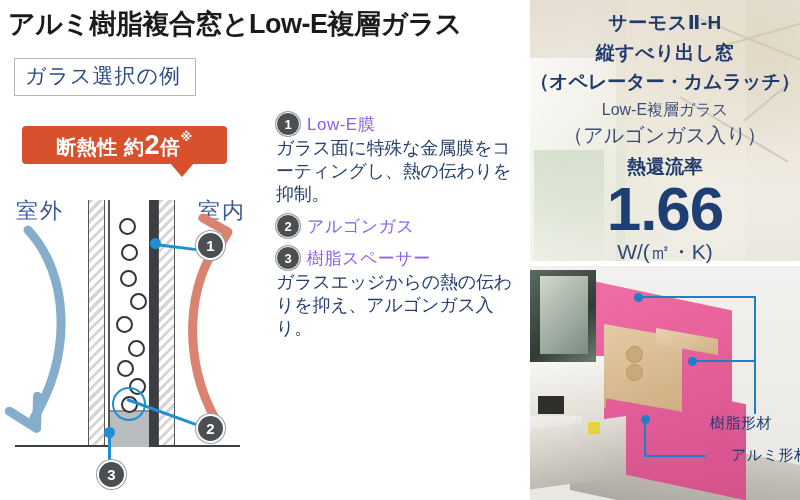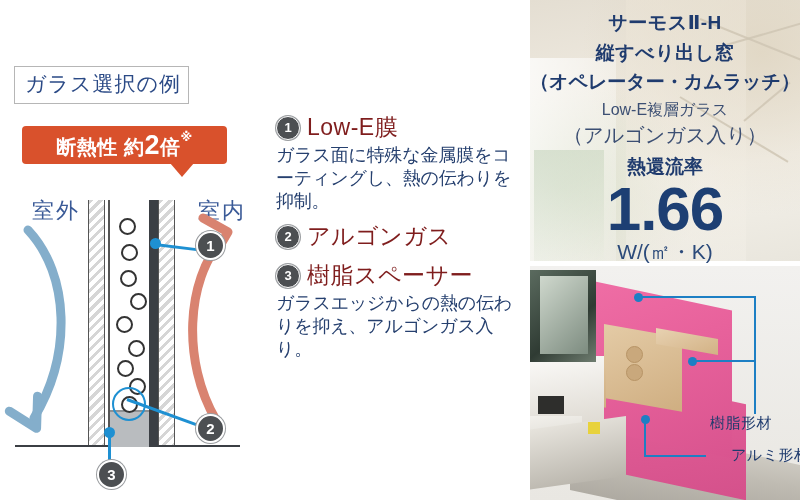--- a/index.html
+++ b/index.html
@@ -13,22 +13,22 @@
 
   
   .title{
     position:absolute;left:8px;top:6px;width:520px;
     font-size:27px;font-weight:bold;color:#1b1b1b;letter-spacing:-0.5px;
     white-space:nowrap;
   }
   .example-box{
     position:absolute;left:14px;top:58px;
     border:1px solid #b6b6b6;background:#fff;
-    padding:3px 7px 5px 10px;
-    font-size:21px;color:#2b4a86;letter-spacing:1px;margin-top:8px;
+    padding:3px 14px 5px 10px;
+    font-size:21px;color:#2b4a86;letter-spacing:1px;
   }
 
   
   .badge-wrap{position:absolute;left:22px;top:126px;width:171px;height:46px;}
   .badge{
     position:absolute;left:0;top:0;width:205px;height:38px;
     background:#d9512c;border-radius:4px;
     display:flex;align-items:center;justify-content:center;
   }
   .badge-text{
@@ -36,21 +36,21 @@
   }
   .badge-text .big{font-size:27px;}
   .badge-text .note{font-size:12px;vertical-align:top;}
   .badge-tail{
     position:absolute;left:148px;top:37px;width:0;height:0;
     border-left:12px solid transparent;border-right:12px solid transparent;
     border-top:14px solid #d9512c;
   }
 
   
-  .room-out{position:absolute;left:16px;top:196px;font-size:22px;color:#3a5a97;letter-spacing:2px;margin-left:16px;}
+  .room-out{position:absolute;left:16px;top:196px;font-size:22px;color:#3a5a97;letter-spacing:2px;}
   .room-in{position:absolute;left:198px;top:196px;font-size:22px;color:#3a5a97;letter-spacing:2px;}
 
   
   .section{position:absolute;left:70px;top:200px;width:115px;height:260px;}
   .pane{
     position:absolute;top:0;width:15px;height:245px;
     border-left:1.5px solid #555;border-right:1.5px solid #555;
     background:repeating-linear-gradient(135deg,#d6d6d6 0 3px,#ffffff 3px 7px);
   }
   .pane.left{left:18px;}
@@ -85,21 +85,21 @@
 
   
   .list{position:absolute;left:276px;top:112px;width:248px;}
   .item{margin-bottom:8px;}
   .item-head{display:flex;align-items:center;gap:7px;}
   .item-num{
     width:22px;height:22px;border-radius:50%;background:#4c4f52;color:#fff;
     font-size:13px;font-weight:bold;display:flex;align-items:center;justify-content:center;
     flex:0 0 auto;border:1.5px solid #fff;box-shadow:0 0 0 1px #9a9da0;
   }
-  .item-title{font-size:23px;color:#7f1d1d;letter-spacing:0.5px;white-space:nowrap;}
+  .item-title{font-size:17px;color:#8b5cf6;letter-spacing:0.5px;white-space:nowrap;}
   .item-desc{
     font-size:18px;color:#26406f;line-height:1.28;margin-top:1px;letter-spacing:-0.2px;
   }
 
   
   .photo-top{
     position:absolute;left:530px;top:0;width:270px;height:261px;overflow:hidden;
     background:
       radial-gradient(ellipse at 12% 72%, rgba(196,208,176,0.55) 0%, rgba(196,208,176,0) 42%),
       radial-gradient(ellipse at 86% 20%, rgba(222,212,192,0.8) 0%, rgba(222,212,192,0) 55%),
@@ -192,20 +192,21 @@
     position:absolute;font-size:15px;color:#1f3b6e;letter-spacing:0.5px;white-space:nowrap;
   }
   .cal-line{position:absolute;background:#1d7fc4;}
   .cal-dot{position:absolute;width:9px;height:9px;border-radius:50%;background:#1d7fc4;}
 </style>
 </head>
 <body>
 
 <div id="page">
 
+  <div class="title">アルミ樹脂複合窓とLow‐E複層ガラス</div>
   <div class="example-box">
     <span>ガラス選択の例</span>
   </div>
 
   <div class="badge-wrap">
     <div class="badge">
       <div class="badge-text">
         <span>断熱性 約</span><span class="big">2</span><span>倍</span><span class="note">※</span>
       </div>
     </div>

